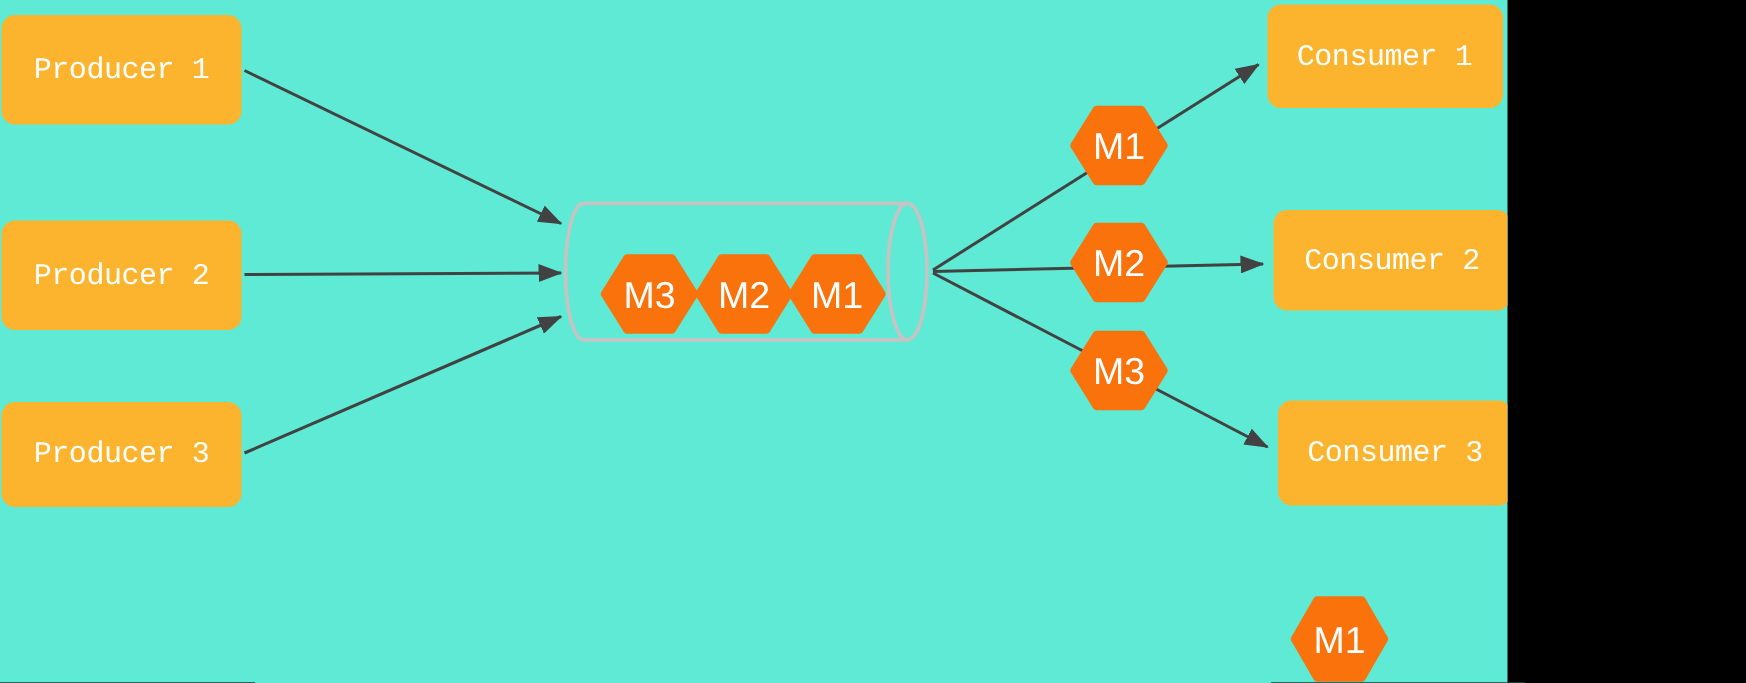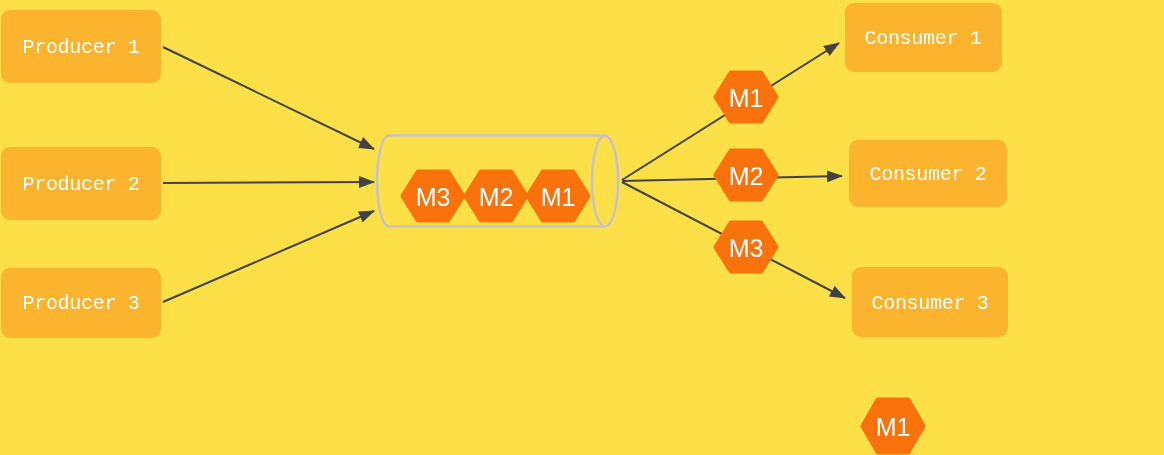--- a/index.html
+++ b/index.html
@@ -1,16 +1,16 @@
 <!DOCTYPE html>
 <html><head>
 <meta charset="utf-8">
 <style>
   html,body{margin:0;padding:0;background:#000;}
-  .stage{position:relative;width:1164px;height:455px;background:#fde047;overflow:hidden;}
+  .stage{position:relative;width:1005px;height:455px;background:#5eead4;overflow:hidden;}
   svg{display:block;}
   .arrow{stroke-width:2;fill:none;}
   .cyl{fill:none;stroke-width:2.5;}
   .node-box{stroke:none;}
   .msg-hex{stroke-width:5;stroke-linejoin:round;}
   .node-label{
     font-family:"Liberation Mono",monospace;
     font-size:20px;
     letter-spacing:-0.3px;
     fill:#FFFFFF;

